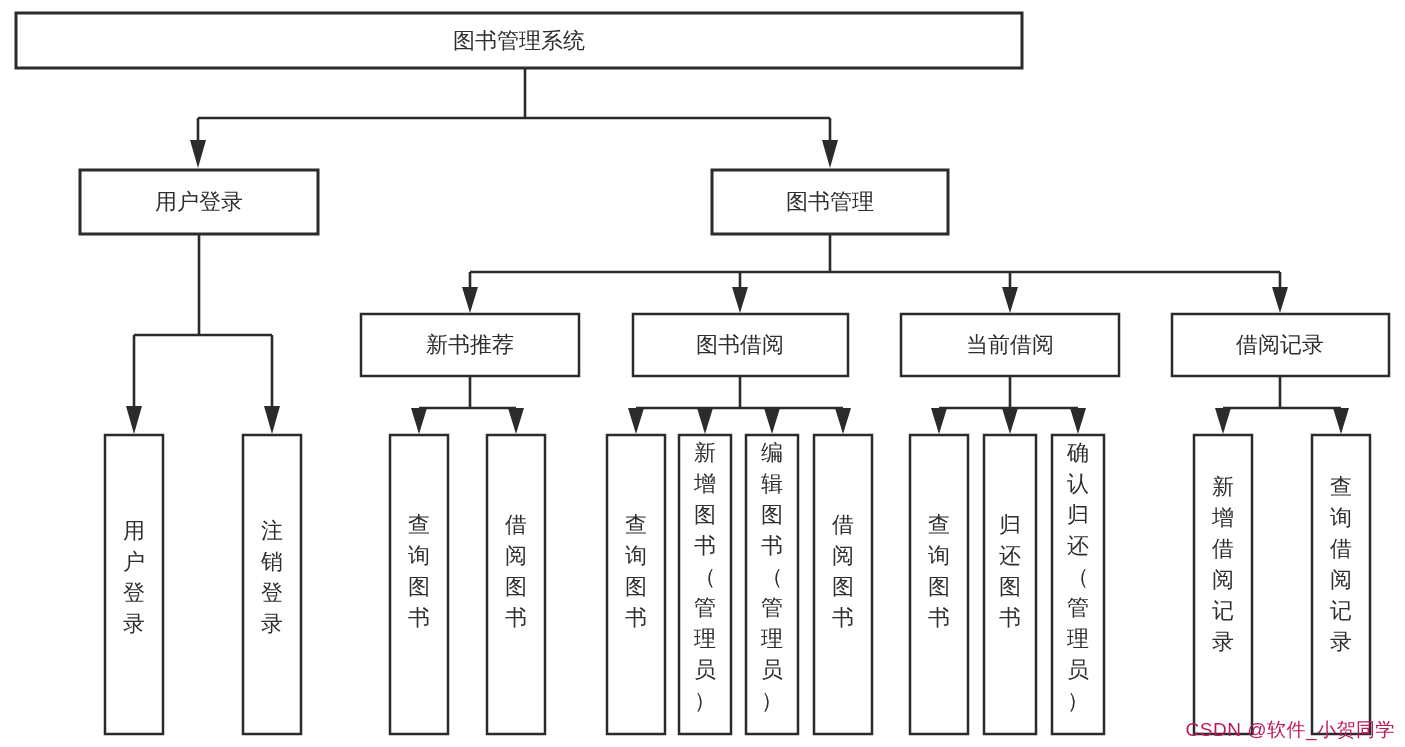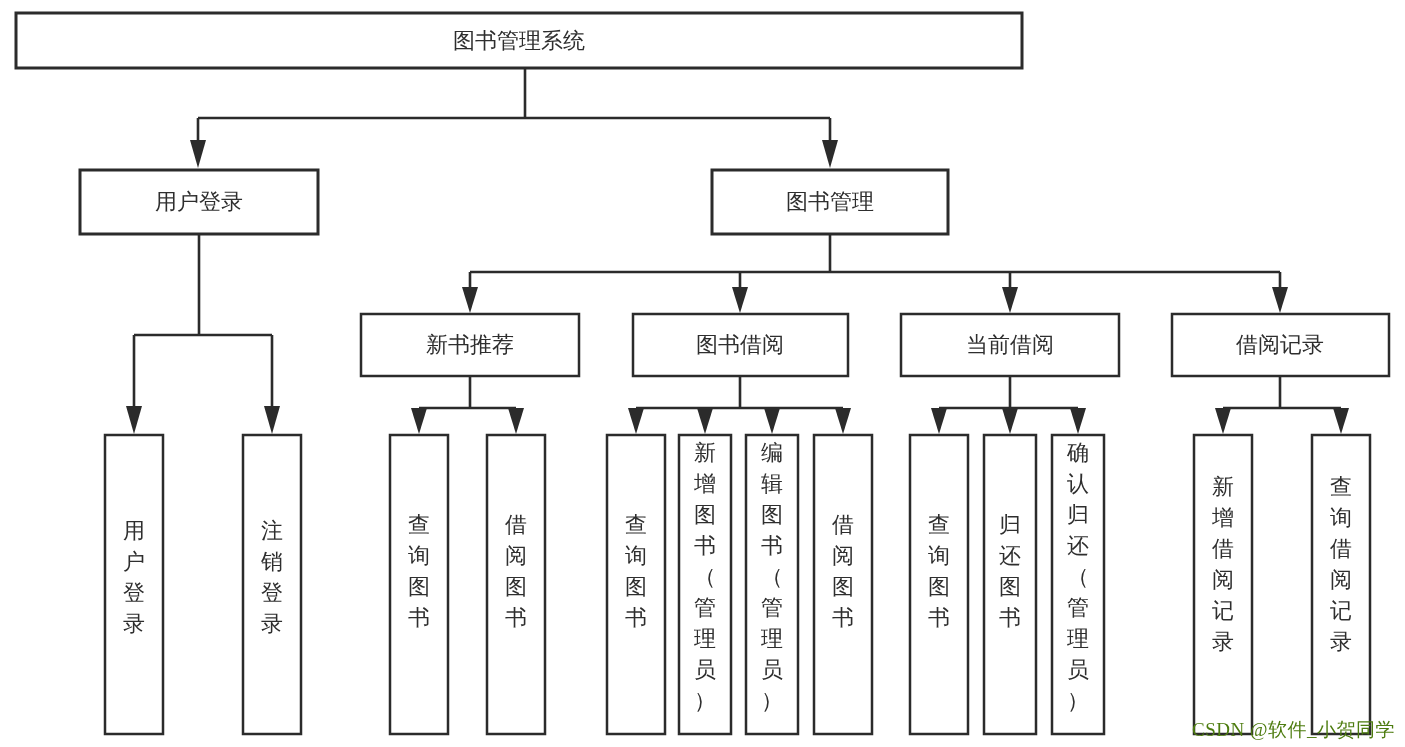--- a/index.html
+++ b/index.html
@@ -57,23 +57,23 @@
     fill: #2e2e2e;
     text-anchor: middle;
   }
   .leaf-label tspan {
     text-anchor: middle;
   }
   .watermark {
     position: absolute;
     right: 10px;
     bottom: 4px;
-    font-family: Liberation Serif, serif;
+    font-family: Liberation Sans, sans-serif;
     font-size: 19px;
-    color: #4d7c0f;
+    color: #be185d;
     white-space: nowrap;
     letter-spacing: 0.5px;
     pointer-events: none;
   }
 </style>
 </head>
 <body>
 
 <div id="diagram-root">
   <svg class="flow" viewBox="0 0 1405 747" xmlns="http://www.w3.org/2000/svg">

